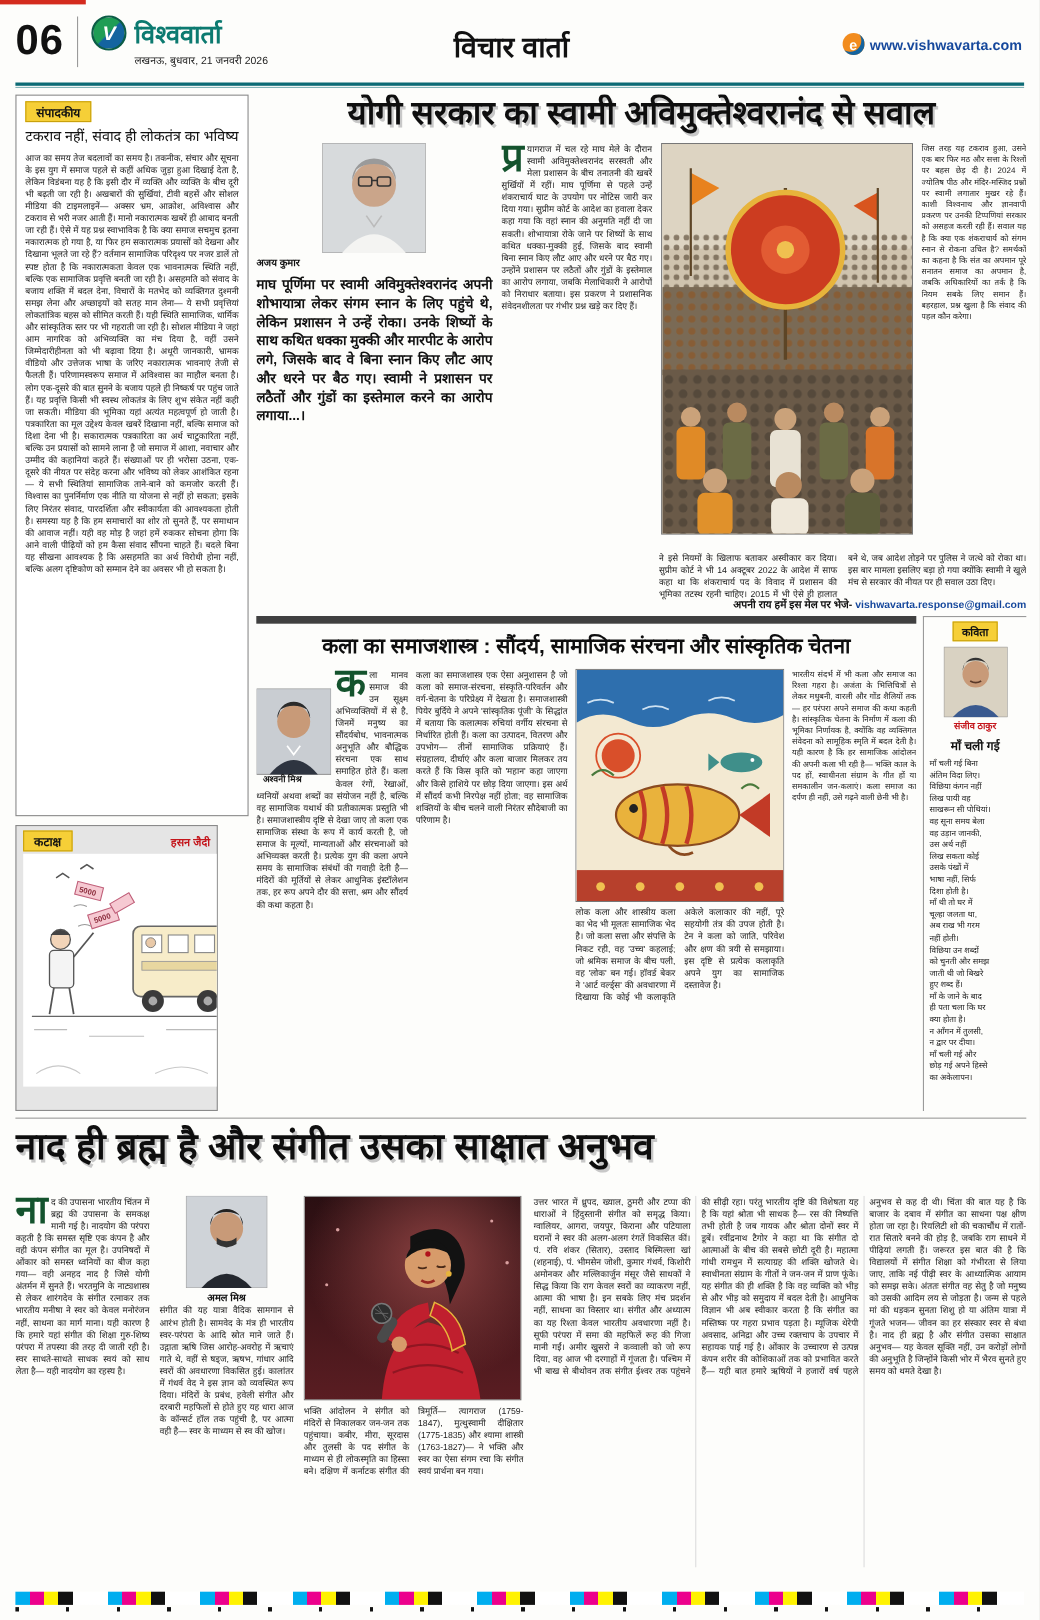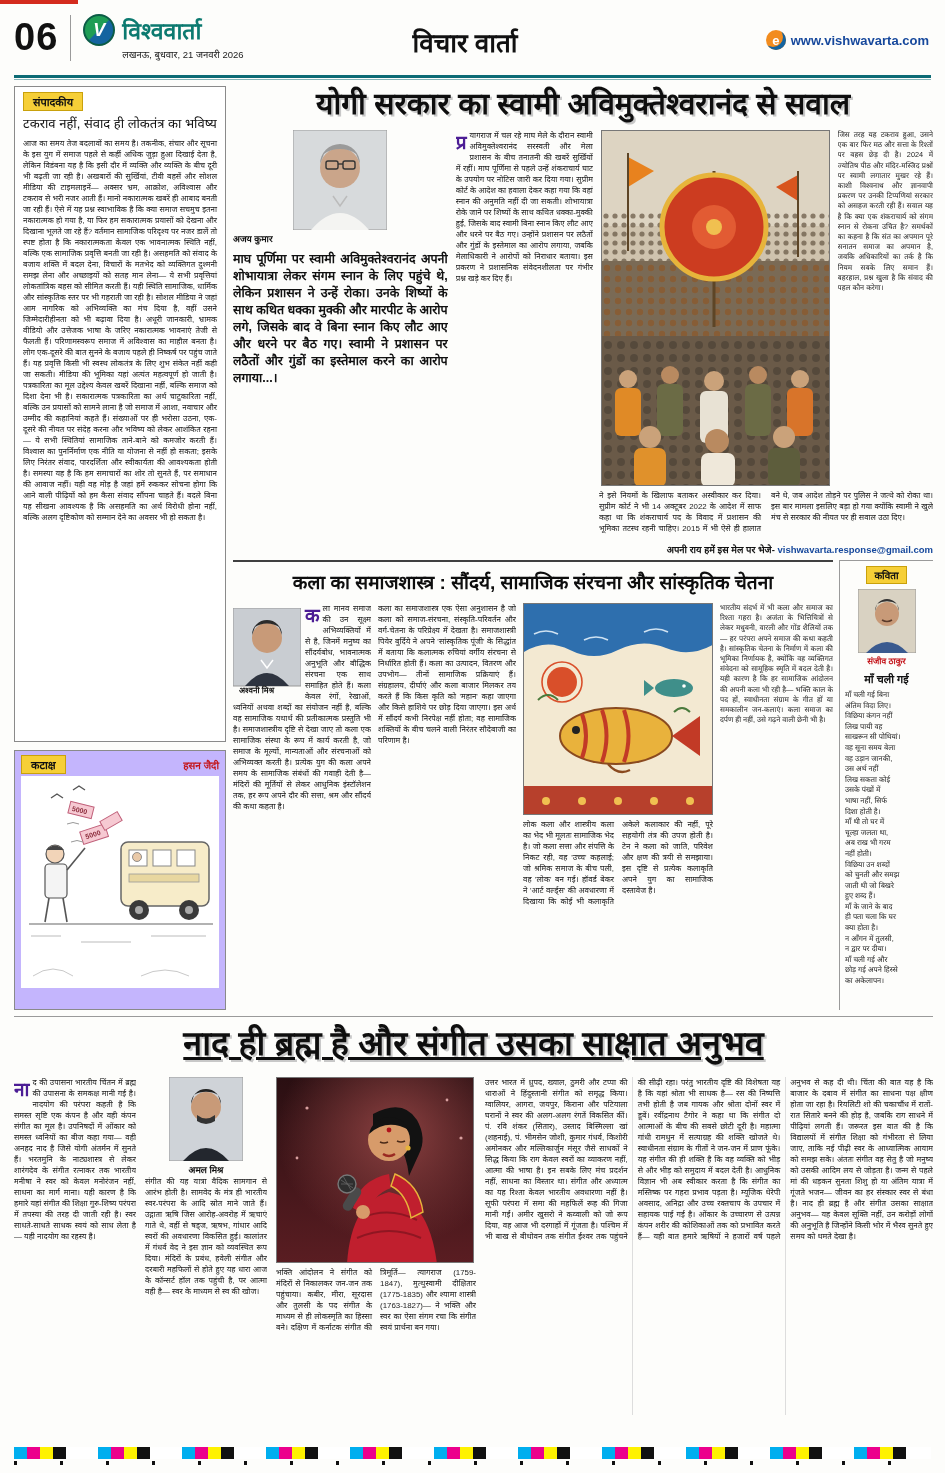--- a/index.html
+++ b/index.html
@@ -21,70 +21,70 @@
   .section-title { position:absolute; left:0; right:15px; top:14px; text-align:center; font-size:26px; font-weight:bold; color:#111; }
   .site { position:absolute; right:2px; top:20px; display:flex; align-items:center; gap:5px; }
   .eicon { width:20px; height:20px; border-radius:50%; background:#f28c1e; box-shadow:inset -3px -3px 0 #1464a0; color:#fff; font-weight:bold; font-size:13px; display:flex; align-items:center; justify-content:center; }
   .site-url { font-size:13px; font-weight:bold; color:#16489c; }
   .hdr-rule { position:absolute; left:14px; top:75px; width:917px; height:3px; background:#0d6b75; }
   .hdr-rule2 { position:absolute; left:14px; top:79px; width:917px; height:1px; background:#0d6b75; opacity:.5; }
 
   
   .t8 { font-size:7.9px; line-height:11px; text-align:justify; color:#1c1c1c; }
   .t7 { font-size:7.3px; line-height:10.2px; text-align:justify; color:#1c1c1c; }
-  .dc { float:left; font-size:19px; line-height:25px; font-weight:bold; padding:0 3px 0 0; color:#4c1d95; }
+  .dc { float:left; font-size:36px; line-height:25px; font-weight:bold; padding:0 3px 0 0; color:#14532d; }
   .chip { display:inline-block; background:#f6cf37; border:1px solid #c9a10c; padding:1px 9px; font-weight:bold; font-size:11px; color:#111; }
   .byline-red { color:#c4161c; font-weight:bold; font-size:10px; }
   .author-name { font-size:9px; font-weight:bold; color:#111; margin-top:2px; }
 
   
   .edit-box { position:absolute; left:14px; top:86px; width:212px; height:656px; border:1px solid #8a8a8a; padding:5px 8px; overflow:hidden; background:#fff; }
   .edit-head { font-size:13px; font-weight:normal; text-align:center; margin:5px 0 6px; line-height:16px; color:#111; }
 
   
-  .cartoon-box { position:absolute; left:14px; top:750px; width:212px; height:260px; border:1px solid #8a8a8a; padding:4px 6px; background:#c4b5fd; overflow:hidden; }
+  .cartoon-box { position:absolute; left:14px; top:750px; width:184px; height:260px; border:1px solid #8a8a8a; padding:4px 6px; background:#e5e5e5; overflow:hidden; }
   .cartoon-top { display:flex; justify-content:space-between; align-items:center; margin-bottom:2px; }
 
   
   .lead { position:absolute; left:233px; top:86px; width:700px; height:470px; overflow:hidden; }
   .lead h1 { font-size:30px; line-height:36px; font-weight:bold; text-align:center; color:#0e0e0e; text-shadow:2px 2px 0 #c8c8c8; margin-bottom:8px; }
   .lead-grid { display:flex; gap:8px; height:356px; }
   .lead-colA { width:216px; overflow:hidden; }
   .lead-colA .photo { width:94px; margin:0 auto; }
   .standfirst { font-size:12.5px; line-height:17px; font-weight:bold; text-align:justify; color:#111; margin-top:6px; }
   .lead-colB { width:138px; overflow:hidden; }
   .lead-photo { width:230px; height:356px; border:1px solid #777; overflow:hidden; }
   .lead-colC { width:96px; overflow:hidden; }
-  .lead-bottom { margin-left:366px; width:334px; height:44px; column-count:2; column-gap:10px; overflow:hidden; margin-top:4px; }
+  .lead-bottom { margin-left:366px; width:334px; height:44px; column-count:2; column-gap:10px; overflow:hidden; margin-top:16px; }
   .feedback { position:absolute; right:0; bottom:0; font-size:9.5px; font-weight:bold; color:#111; }
   .feedback .mail { color:#16489c; }
 
   
-  .art { position:absolute; left:233px; top:560px; width:600px; height:450px; border-top:2px solid #404040; padding-top:5px; overflow:hidden; }
+  .art { position:absolute; left:233px; top:560px; width:600px; height:450px; border-top:7px solid #404040; padding-top:5px; overflow:hidden; }
   .art h2 { font-size:19px; font-weight:bold; text-align:center; color:#0e0e0e; margin:2px 0 8px; }
   .art-cols { display:flex; gap:7px; height:392px; }
   .art-c1 { width:138px; overflow:hidden; }
-  .art-c1 .photo { float:left; width:68px; margin:5px 4px 2px 0; }
+  .art-c1 .photo { float:left; width:68px; margin:18px 4px 2px 0; }
   .art-c2 { width:138px; overflow:hidden; }
   .art-c3 { width:190px; overflow:hidden; }
   .art-img { width:190px; height:212px; border:1px solid #777; overflow:hidden; }
   .art-below { margin-top:4px; column-count:2; column-gap:8px; height:170px; overflow:hidden; }
   .art-c4 { width:113px; overflow:hidden; }
 
   
   .poem { position:absolute; left:839px; top:560px; width:94px; height:450px; border-left:1px solid #9a9a9a; border-top:1px solid #9a9a9a; padding:4px 5px; overflow:hidden; }
   .poem .chip { font-size:10px; padding:1px 7px; }
   .poem .photo { width:58px; margin:5px auto 2px; }
   .poem-author { text-align:center; font-size:8.5px; font-weight:bold; color:#c4161c; }
   .poem-title { text-align:center; font-size:11px; font-weight:bold; color:#111; margin:5px 0 4px; }
   .poem-body { font-size:7.4px; line-height:10.6px; color:#1c1c1c; white-space:pre-line; }
 
   
   .music { position:absolute; left:14px; top:1016px; width:919px; height:424px; border-top:1px solid #9a9a9a; padding-top:6px; overflow:hidden; }
-  .music h1 { font-size:34px; line-height:40px; font-weight:bold; text-align:center; color:#0e0e0e; text-shadow:2px 2px 0 #c8c8c8; margin-bottom:14px;text-decoration:underline; }
+  .music h1 { font-size:34px; line-height:40px; font-weight:bold; color:#0e0e0e; text-shadow:2px 2px 0 #c8c8c8; margin-bottom:24px; }
   .music-grid { display:flex; gap:9px; height:338px; }
   .music-m1 { width:122px; overflow:hidden; }
   .music-m2 { width:122px; overflow:hidden; }
   .music-m2 .photo { width:74px; margin:0 auto; }
   .music-m3 { width:200px; overflow:hidden; }
   .singer-img { width:198px; height:186px; border:1px solid #777; overflow:hidden; }
   .music-below { margin-top:4px; column-count:2; column-gap:8px; height:142px; overflow:hidden; }
   .music-m4 { flex:1; column-count:3; column-gap:10px; column-rule:1px solid #ddd; overflow:hidden; }
 
   

